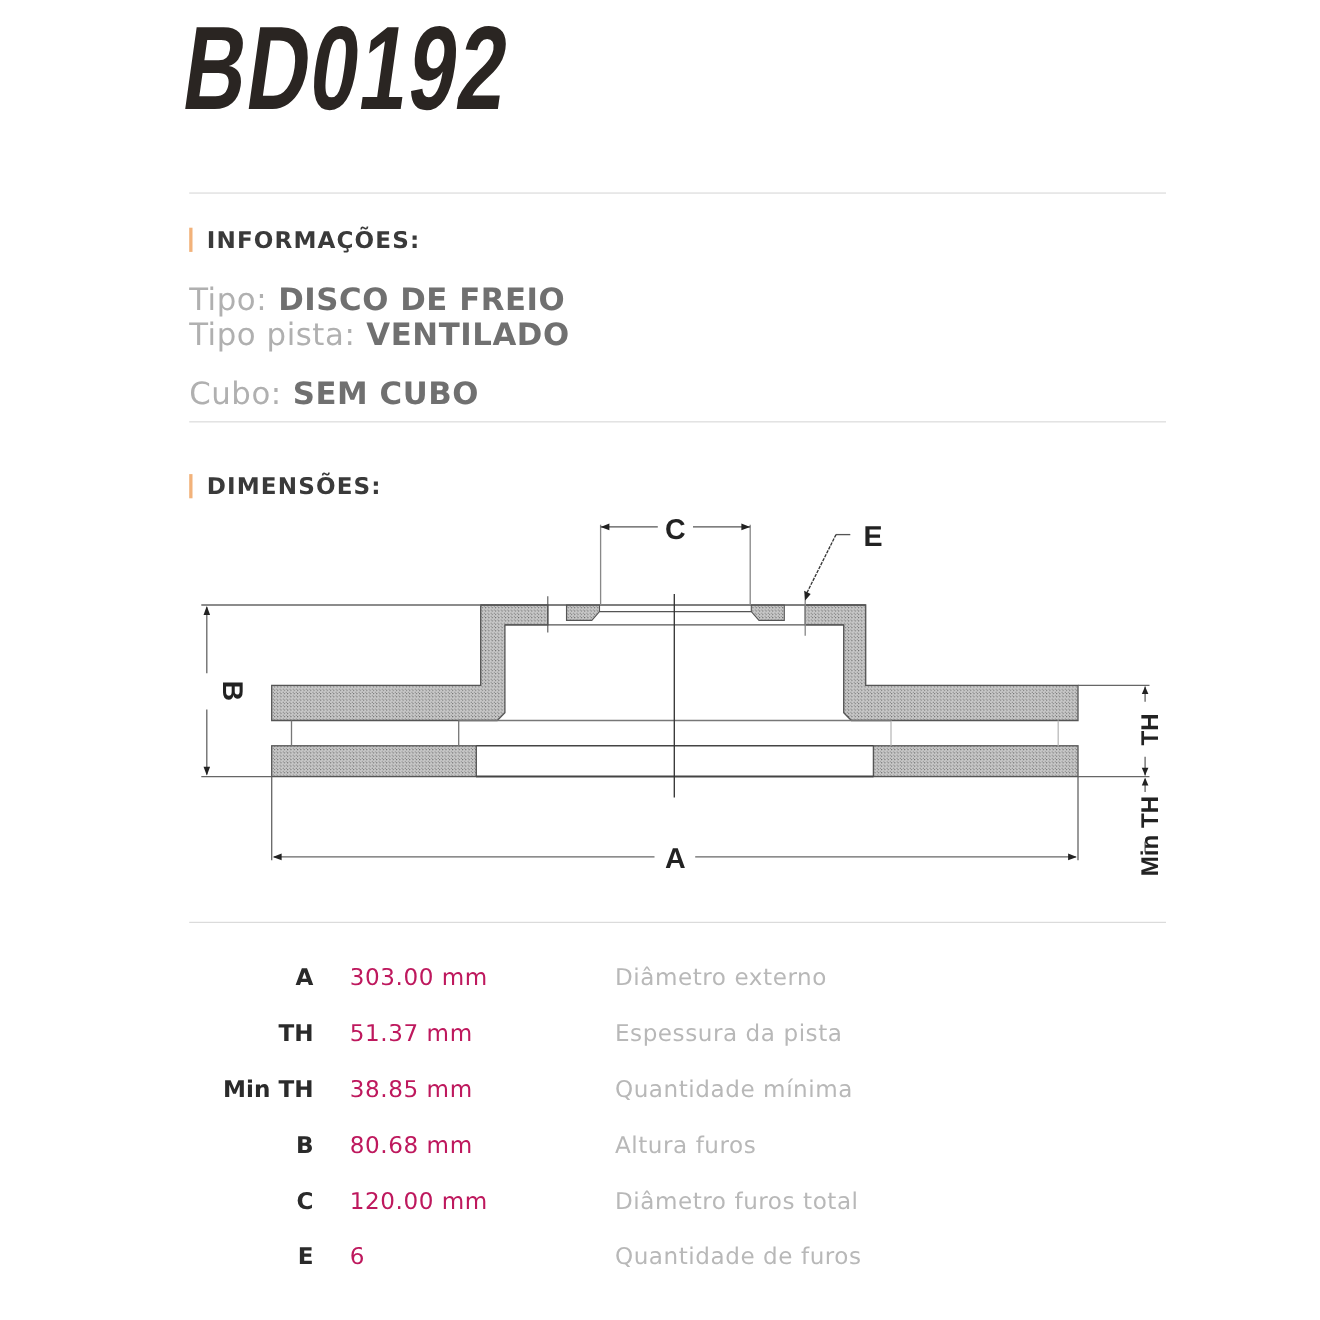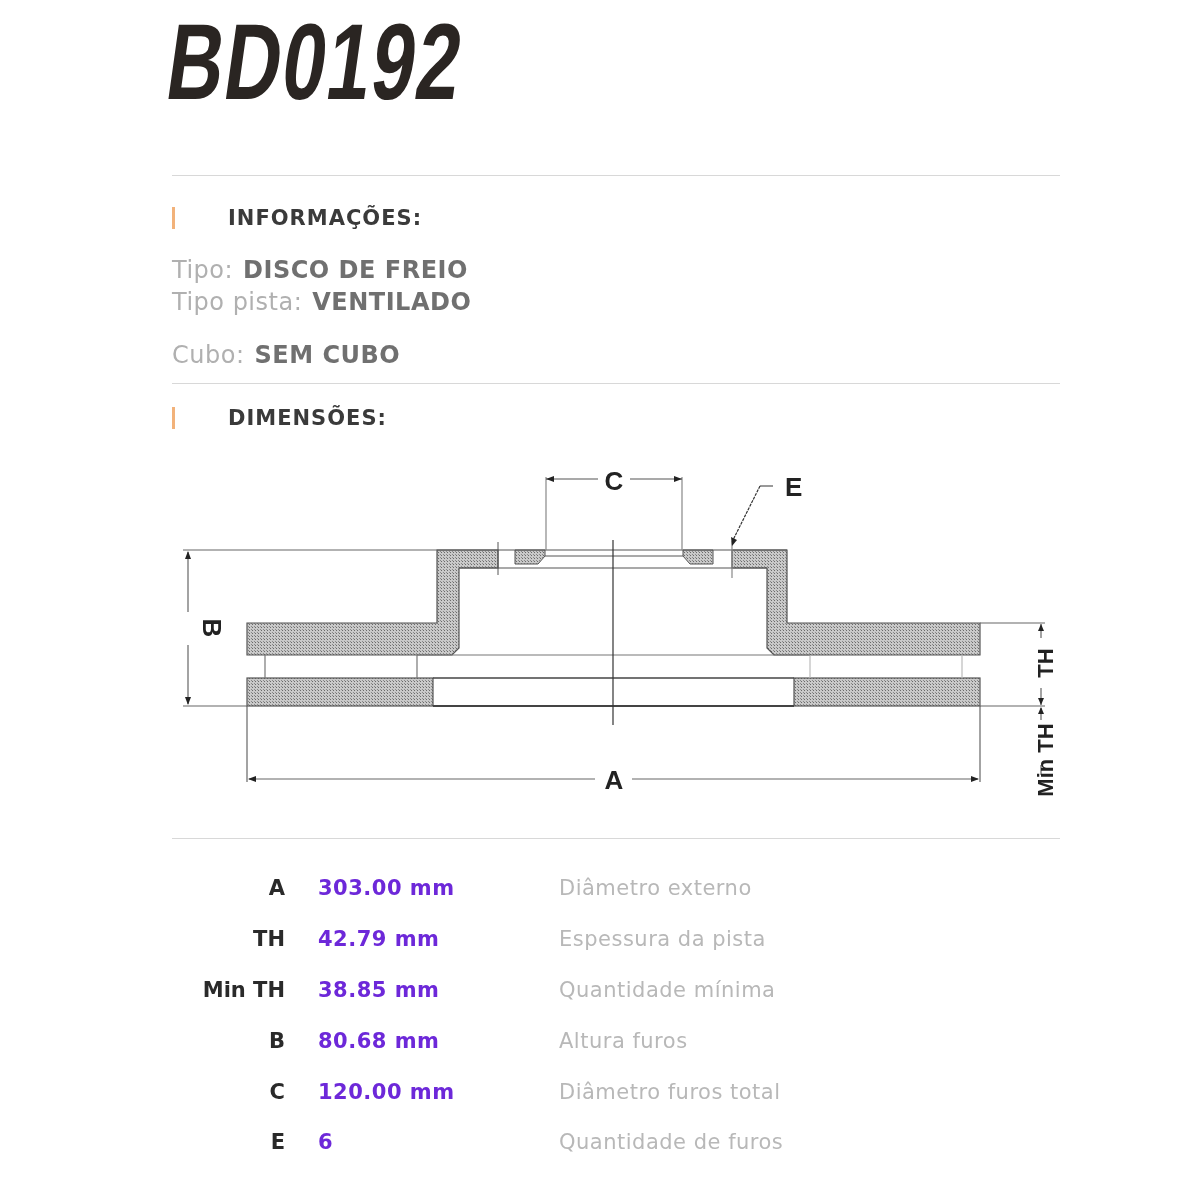--- a/index.html
+++ b/index.html
@@ -2,31 +2,31 @@
 <html><head>
 <meta charset="utf-8">
 <style>
   html, body { margin: 0; padding: 0; background: #ffffff; }
   body { width: 1200px; height: 1200px; position: relative; overflow: hidden;
          font-family: "DejaVu Sans", sans-serif; }
   .title { position: absolute; left: 176px; top: 8px; font-family: "Liberation Sans", sans-serif;
            font-weight: bold; font-size: 108px; color: #2a2522; letter-spacing: 2px;
            transform: skewX(-8deg) scaleX(0.72); transform-origin: left top; line-height: 1; }
   .divider { position: absolute; left: 172px; width: 888px; height: 1px; background: #d8d8d8; }
-  .section-head { position: absolute; left: 172px; display: flex; align-items: center; gap: 40px; }
+  .section-head { position: absolute; left: 172px; display: flex; align-items: center; }
   .accent { width: 3px; height: 22px; background: #f2b27a; margin-right: 13px; }
   .section-title { font-size: 21px; font-weight: bold; color: #3a3a3a; letter-spacing: 1px; }
-  .info-row { position: absolute; left: 172px; font-size: 24px; font-weight: bold; letter-spacing: 0.5px; }
+  .info-row { position: absolute; left: 172px; font-size: 28px; font-weight: bold; letter-spacing: 0.5px; }
   .info-label { color: #b0b0b0; font-weight: normal; margin-right: 10px; }
   .info-value { color: #707070; }
   .diagram { position: absolute; left: 0; top: 455px; }
   .spec-row { position: absolute; left: 170px; height: 30px; font-size: 21px; }
   .spec-key { position: absolute; right: 0; width: 115px; text-align: right; color: #2a2a2a; font-weight: bold; }
   .spec-key-wrap { position: absolute; left: 0; width: 115px; }
-  .spec-val { position: absolute; left: 148px; color: #6d28d9; font-weight: bold; white-space: nowrap; letter-spacing: 0.5px; }
+  .spec-val { position: absolute; left: 148px; color: #be185d; font-weight: normal; white-space: nowrap; letter-spacing: 0.5px; }
   .spec-desc { position: absolute; left: 389px; color: #b8b8b8; white-space: nowrap; letter-spacing: 0.5px; }
 </style>
 </head>
 <body>
 
 <div class="title">BD0192</div>
 
 <div class="divider" style="top:175px;"></div>
 
 <div class="section-head" style="top:206px;">
@@ -39,21 +39,21 @@
 </div>
 <div class="info-row" style="top:288px;">
   <span class="info-label">Tipo pista:</span><span class="info-value">VENTILADO</span>
 </div>
 <div class="info-row" style="top:341px;">
   <span class="info-label">Cubo:</span><span class="info-value">SEM CUBO</span>
 </div>
 
 <div class="divider" style="top:383px;"></div>
 
-<div class="section-head" style="top:406px;text-align:center;">
+<div class="section-head" style="top:430px;text-align:center;">
   <div class="accent"></div>
   <div class="section-title">DIMENSÕES:</div>
 </div>
 
 <svg class="diagram" width="1200" height="370" viewBox="0 455 1200 370">
   <defs>
     <pattern id="hatch" width="3" height="3" patternUnits="userSpaceOnUse">
       <rect width="3" height="3" fill="#c9c9c9"></rect>
       <rect width="1" height="1" fill="#6a6a6a"></rect>
       <rect x="2" y="2" width="1" height="1" fill="#8a8a8a"></rect>
@@ -136,21 +136,21 @@
     <div class="spec-key-wrap">
         <span class="spec-key">A</span>
       </div>
     <span class="spec-val">303.00 mm</span>
     <span class="spec-desc">Diâmetro externo</span>
   </div>
   <div class="spec-row" style="top:927px;">
     <div class="spec-key-wrap">
         <span class="spec-key">TH</span>
       </div>
-    <span class="spec-val">42.79 mm</span>
+    <span class="spec-val">51.37 mm</span>
     <span class="spec-desc">Espessura da pista</span>
   </div>
   <div class="spec-row" style="top:978px;">
     <div class="spec-key-wrap">
         <span class="spec-key">Min TH</span>
       </div>
     <span class="spec-val">38.85 mm</span>
     <span class="spec-desc">Quantidade mínima</span>
   </div>
   <div class="spec-row" style="top:1029px;">

